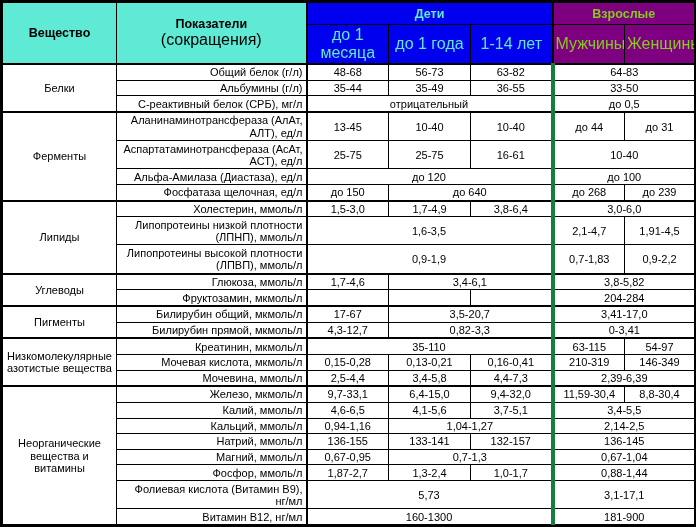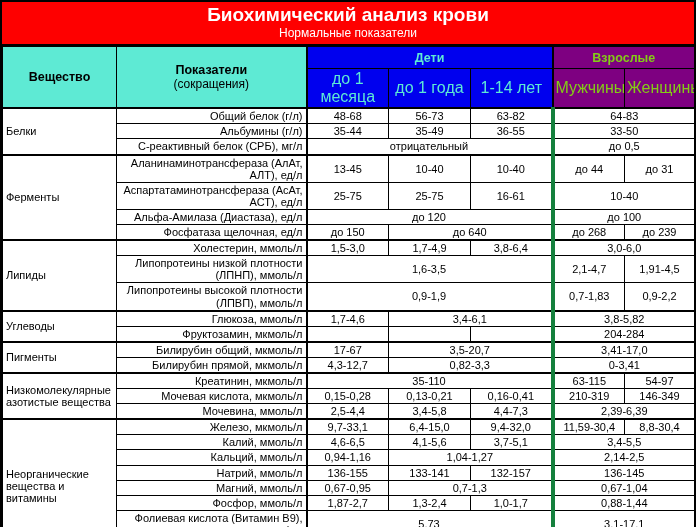--- a/index.html
+++ b/index.html
@@ -21,41 +21,37 @@
   .title-bar .subtitle{font-size:12px; line-height:1.2;}
   
   table{border-collapse:collapse; width:100%; table-layout:fixed; flex:1 1 auto;}
   th,td{border:1px solid #000; overflow:hidden;}
   thead th{font-size:12.5px; padding:1px 2px; text-align:center; vertical-align:middle; background:#5eead4;}
   thead tr.sub th{font-weight:normal; font-size:16px;}
   thead tr:last-child th{border-bottom:2px solid #000;}
   th.blue{background:var(--blue); color:#5eead4;}
   th.purple{background:var(--purple); color:#84cc16;}
   th.split-l{border-left:2px solid #000;}
-  .ind-sub{font-weight:normal; font-size:12px;}
+  .ind-sub{font-weight:normal; font-size:16px;}
   thead tr.grp{height:22px;} thead tr.sub{height:18px;}
   
   tbody td{font-size:11px; line-height:1.1; padding:1px 3px; vertical-align:middle; background:#fff;}
   tbody tr{height:15px;}
   tbody tr.tall{height:27px;}
-  td.cat{text-align:left;}
+  td.cat{text-align:center;}
   td.label{text-align:right; border-right:2px solid #000;}
   td.val{text-align:center;}
   td.adult-start{border-left:4px solid #15803d;}
   tr.group-start td{border-top:2px solid #000;}
 </style>
 </head>
 <body>
 
 <div class="page">
 
-  <div class="title-bar">
-    <div class="title">Биохимический анализ крови</div>
-    <div class="subtitle">Нормальные показатели</div>
-  </div>
 
   <table>
     <colgroup>
       <col style="width:114px">
         <col style="width:190px">
       <col style="width:82px">
         <col style="width:82px">
         <col style="width:82px">
       <col style="width:72px">
         <col style="width:70px">

